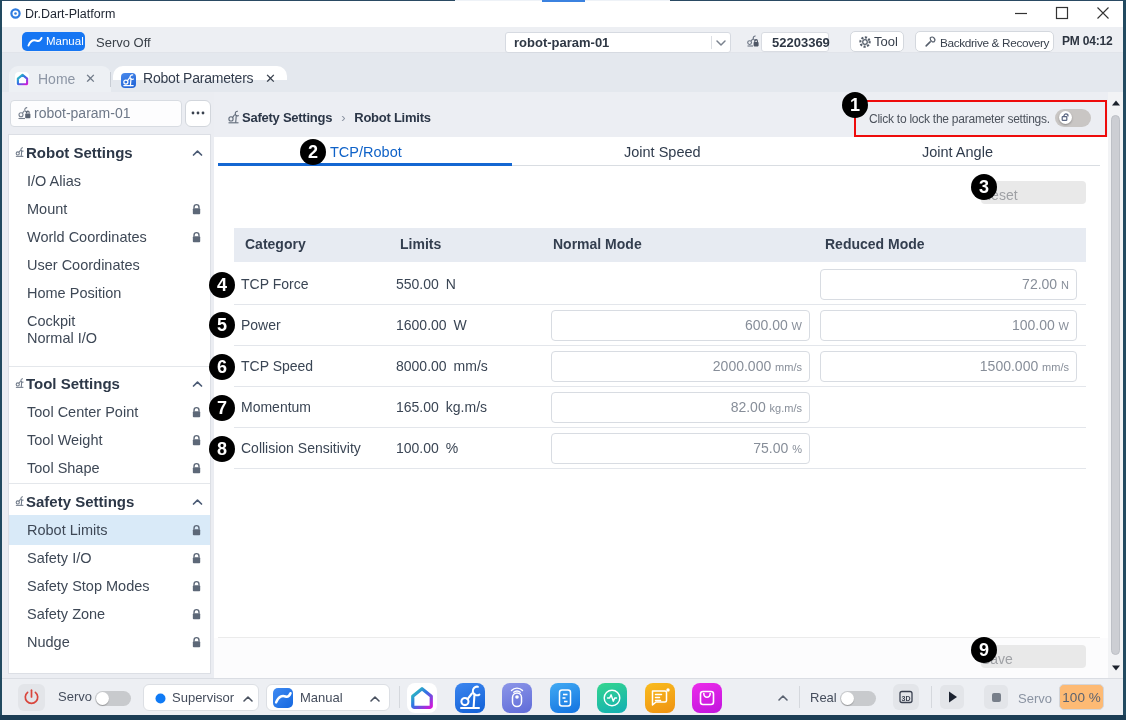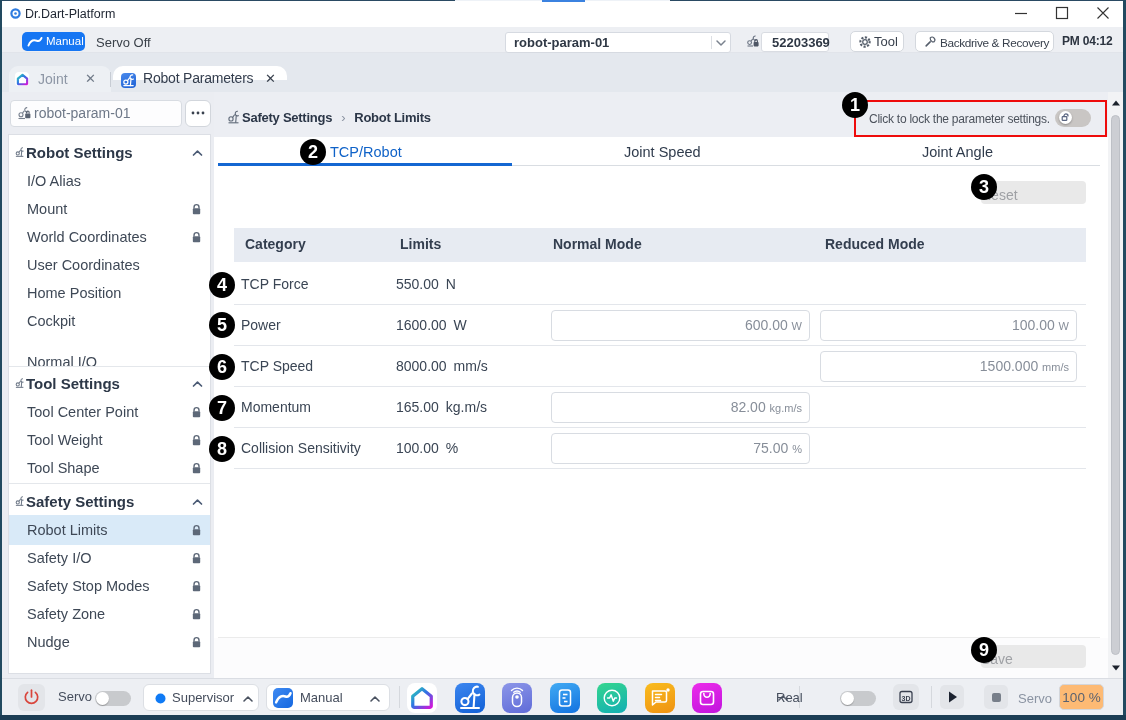--- a/index.html
+++ b/index.html
@@ -162,21 +162,21 @@
   </svg>
 <svg class="abs" style="left:923px;top:35px;" width="14" height="14" viewBox="0 0 16 16">
     <g stroke="#555e6b" fill="none" stroke-linecap="round">
       <path d="M3.6,12.4 L8.2,7.8" stroke-width="1.8"></path>
       <path d="M8.2,3.4 a3,3 0 1 1 4.4,4.4 M8.2,3.4 l0.5,2.6 2,2 2.1,-0.4" stroke-width="1.3"></path>
     </g>
   </svg>
 
 <div class="abs" id="tabbar"></div>
 <div class="abs" id="tab-home">
-    <span class="t">Joint</span>
+    <span class="t">Home</span>
     <span class="x">✕</span>
   </div>
 <div class="abs" id="tabdiv"></div>
 <div class="abs" id="tab-active">
     <span class="t">Robot Parameters</span>
     <span class="x">✕</span>
   </div>
 
 <div class="abs" style="left:15px;top:72px;width:14px;height:14px;background:#fff;border-radius:4px;">
   <svg width="15" height="15" viewBox="0 0 24 24">
@@ -260,21 +260,21 @@
     <path d="M2,6 L6,2.2 L10,6" stroke="#4a5a74" stroke-width="1.7" fill="none" stroke-linecap="round" stroke-linejoin="round"></path>
   </svg>
 
 <div class="abs sec-h" style="top:144px;">Robot Settings</div>
 <div class="abs sec-i" style="top:173px;">I/O Alias</div>
 <div class="abs sec-i" style="top:201px;">Mount</div>
 <div class="abs sec-i" style="top:229px;">World Coordinates</div>
 <div class="abs sec-i" style="top:257px;">User Coordinates</div>
 <div class="abs sec-i" style="top:285px;">Home Position</div>
 <div class="abs sec-i" style="top:313px;">Cockpit</div>
-<div class="abs sec-i" style="top:354px;">Normal I/O</div>
+<div class="abs sec-i" style="top:330px;">Normal I/O</div>
 <div class="sep" style="top:366px;"></div>
 <div class="abs sec-h" style="top:375px;">Tool Settings</div>
 <div class="abs sec-i" style="top:404px;">Tool Center Point</div>
 <div class="abs sec-i" style="top:432px;">Tool Weight</div>
 <div class="abs sec-i" style="top:460px;">Tool Shape</div>
 <div class="sep" style="top:483px;"></div>
 <div class="abs sec-h" style="top:493px;">Safety Settings</div>
 <div class="abs sec-i" style="top:522px;">Robot Limits</div>
 <div class="abs sec-i" style="top:550px;">Safety I/O</div>
 <div class="abs sec-i" style="top:578px;">Safety Stop Modes</div>
@@ -359,30 +359,32 @@
 
 <div class="abs" id="thead">
   <span class="th" style="left:11px;">Category</span>
   <span class="th" style="left:166px;">Limits</span>
   <span class="th" style="left:319px;">Normal Mode</span>
   <span class="th" style="left:591px;">Reduced Mode</span>
 </div>
 <div class="trow" style="top:264px;">
   <span class="cat">TCP Force</span>
     <span class="lim">550.00 N</span>
+  <div class="inp inp-r">72.00 <span class="u">N</span></div>
 </div>
 <div class="trow" style="top:305px;">
   <span class="cat">Power</span>
     <span class="lim">1600.00 W</span>
   <div class="inp inp-n">600.00 <span class="u">W</span></div>
   <div class="inp inp-r">100.00 <span class="u">W</span></div>
 </div>
 <div class="trow" style="top:346px;">
   <span class="cat">TCP Speed</span>
     <span class="lim">8000.00 mm/s</span>
+  <div class="inp inp-n">2000.000 <span class="u">mm/s</span></div>
   <div class="inp inp-r">1500.000 <span class="u">mm/s</span></div>
 </div>
 <div class="trow" style="top:387px;">
   <span class="cat">Momentum</span>
     <span class="lim">165.00 kg.m/s</span>
   <div class="inp inp-n">82.00 <span class="u">kg.m/s</span></div>
 </div>
 <div class="trow" style="top:428px;">
   <span class="cat">Collision Sensitivity</span>
     <span class="lim">100.00 %</span>
@@ -510,21 +512,21 @@
         <rect x="8.5" y="8.5" width="13" height="13" rx="2.5" stroke-width="1.6"></rect>
         <path d="M11.8,10.5 a3.2,3.8 0 0 0 6.4,0" stroke-width="1.6"></path>
       </g>
     </svg>
 </div>
 
 <svg class="abs" style="left:777px;top:694px;" width="12" height="8" viewBox="0 0 12 8">
     <path d="M2,6 L6,2 L10,6" stroke="#5a6270" stroke-width="1.6" fill="none" stroke-linecap="round" stroke-linejoin="round"></path>
   </svg>
 <div class="vsep" style="left:799px;top:686px;height:22px;"></div>
-<div class="btxt" style="left:776px;top:690px;">Real</div>
+<div class="btxt" style="left:810px;top:690px;">Real</div>
 <div class="toggle" style="left:840px;top:691px;">
     <div class="knob"></div>
   </div>
 <div class="bbtn" style="left:893px;top:684px;width:26px;height:26px;">
   <svg width="26" height="26" viewBox="0 0 26 26">
       <rect x="7" y="7.5" width="12" height="11" rx="2" stroke="#3a4150" fill="none" stroke-width="1.3"></rect>
       <text x="13" y="16.5" font-size="7" font-weight="bold" fill="#3a4150" text-anchor="middle" font-family="Liberation Sans">3D</text>
     </svg>
 </div>
 <div class="vsep" style="left:931px;top:686px;height:22px;"></div>

